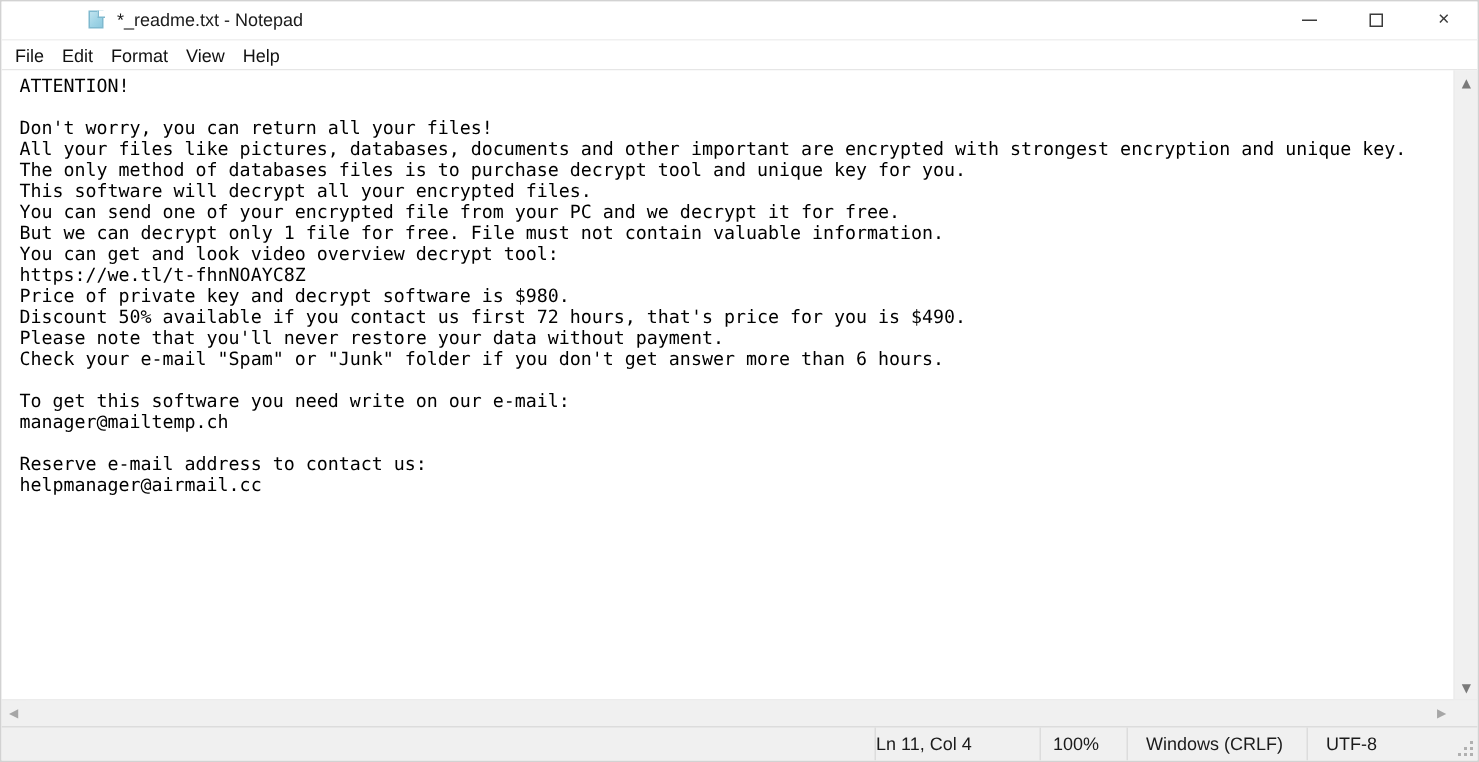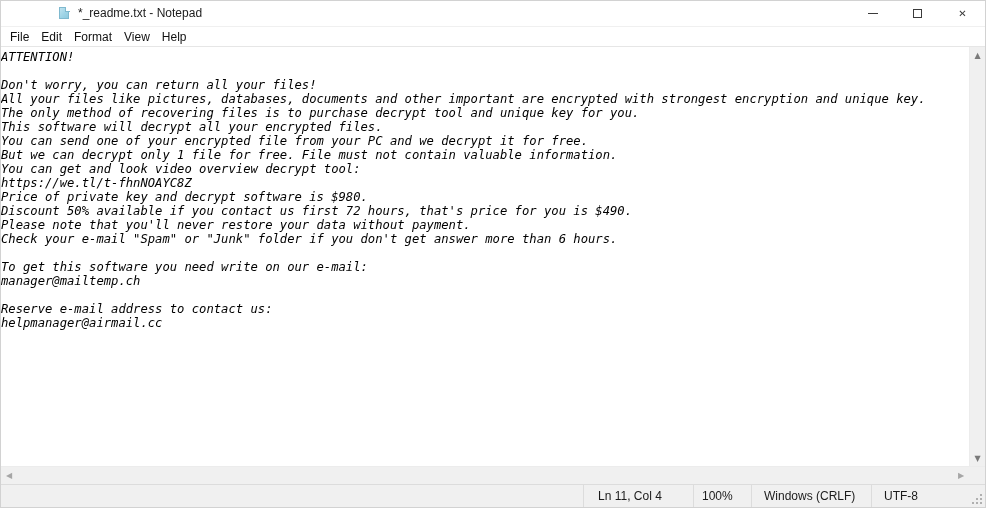--- a/index.html
+++ b/index.html
@@ -126,24 +126,23 @@
   #editor-row {
     flex: 1 1 auto;
     display: flex;
     min-height: 0;
     position: relative;
   }
   #text-area {
     flex: 1 1 auto;
     background: #ffffff;
     overflow: hidden;
-    padding: 3px 0 0 0;
-    box-sizing: border-box;
-    position: relative;
-    font-style: italic;
+    padding: 3px 0 0 12px;
+    box-sizing: border-box;
+    position: relative;
   }
   .doc-line {
     font-family: "DejaVu Sans Mono", "Liberation Mono", monospace;
     font-size: 12.2px;
     line-height: 14px;
     height: 14px;
     color: #000000;
     white-space: pre;
     letter-spacing: 0px;
   }
@@ -227,21 +226,21 @@
   .status-cell {
     display: flex;
     align-items: center;
     font-size: 12px;
     color: #1b1b1b;
     border-left: 1px solid #dcdcdc;
     padding: 0 10px;
     white-space: nowrap;
     box-sizing: border-box;
   }
-  #status-ln-col { width: 110px; padding-left: 14px; }
+  #status-ln-col { width: 110px; padding-left: 0; }
   #status-zoom   { width: 58px; justify-content: flex-start; padding-left: 8px;}
   #status-eol    { width: 120px; padding-left: 12px;}
   #status-encoding { width: 98px; padding-left: 12px;}
   #resize-grip {
     width: 16px;
     position: relative;
   }
   #resize-grip .dot {
     position: absolute;
     width: 2px;
@@ -284,21 +283,21 @@
     <div class="menu-item">Help</div>
   </div>
 
   <div id="editor-row">
     <div id="text-area">
       <div id="doc-lines">
           <div class="doc-line">ATTENTION!</div>
           <div class="doc-line">&nbsp;</div>
           <div class="doc-line">Don't worry, you can return all your files!</div>
           <div class="doc-line">All your files like pictures, databases, documents and other important are encrypted with strongest encryption and unique key.</div>
-          <div class="doc-line">The only method of recovering files is to purchase decrypt tool and unique key for you.</div>
+          <div class="doc-line">The only method of databases files is to purchase decrypt tool and unique key for you.</div>
           <div class="doc-line">This software will decrypt all your encrypted files.</div>
           <div class="doc-line">You can send one of your encrypted file from your PC and we decrypt it for free.</div>
           <div class="doc-line">But we can decrypt only 1 file for free. File must not contain valuable information.</div>
           <div class="doc-line">You can get and look video overview decrypt tool:</div>
           <div class="doc-line">https://we.tl/t-fhnNOAYC8Z</div>
           <div class="doc-line">Price of private key and decrypt software is $980.</div>
           <div class="doc-line">Discount 50% available if you contact us first 72 hours, that's price for you is $490.</div>
           <div class="doc-line">Please note that you'll never restore your data without payment.</div>
           <div class="doc-line">Check your e-mail "Spam" or "Junk" folder if you don't get answer more than 6 hours.</div>
           <div class="doc-line">&nbsp;</div>

